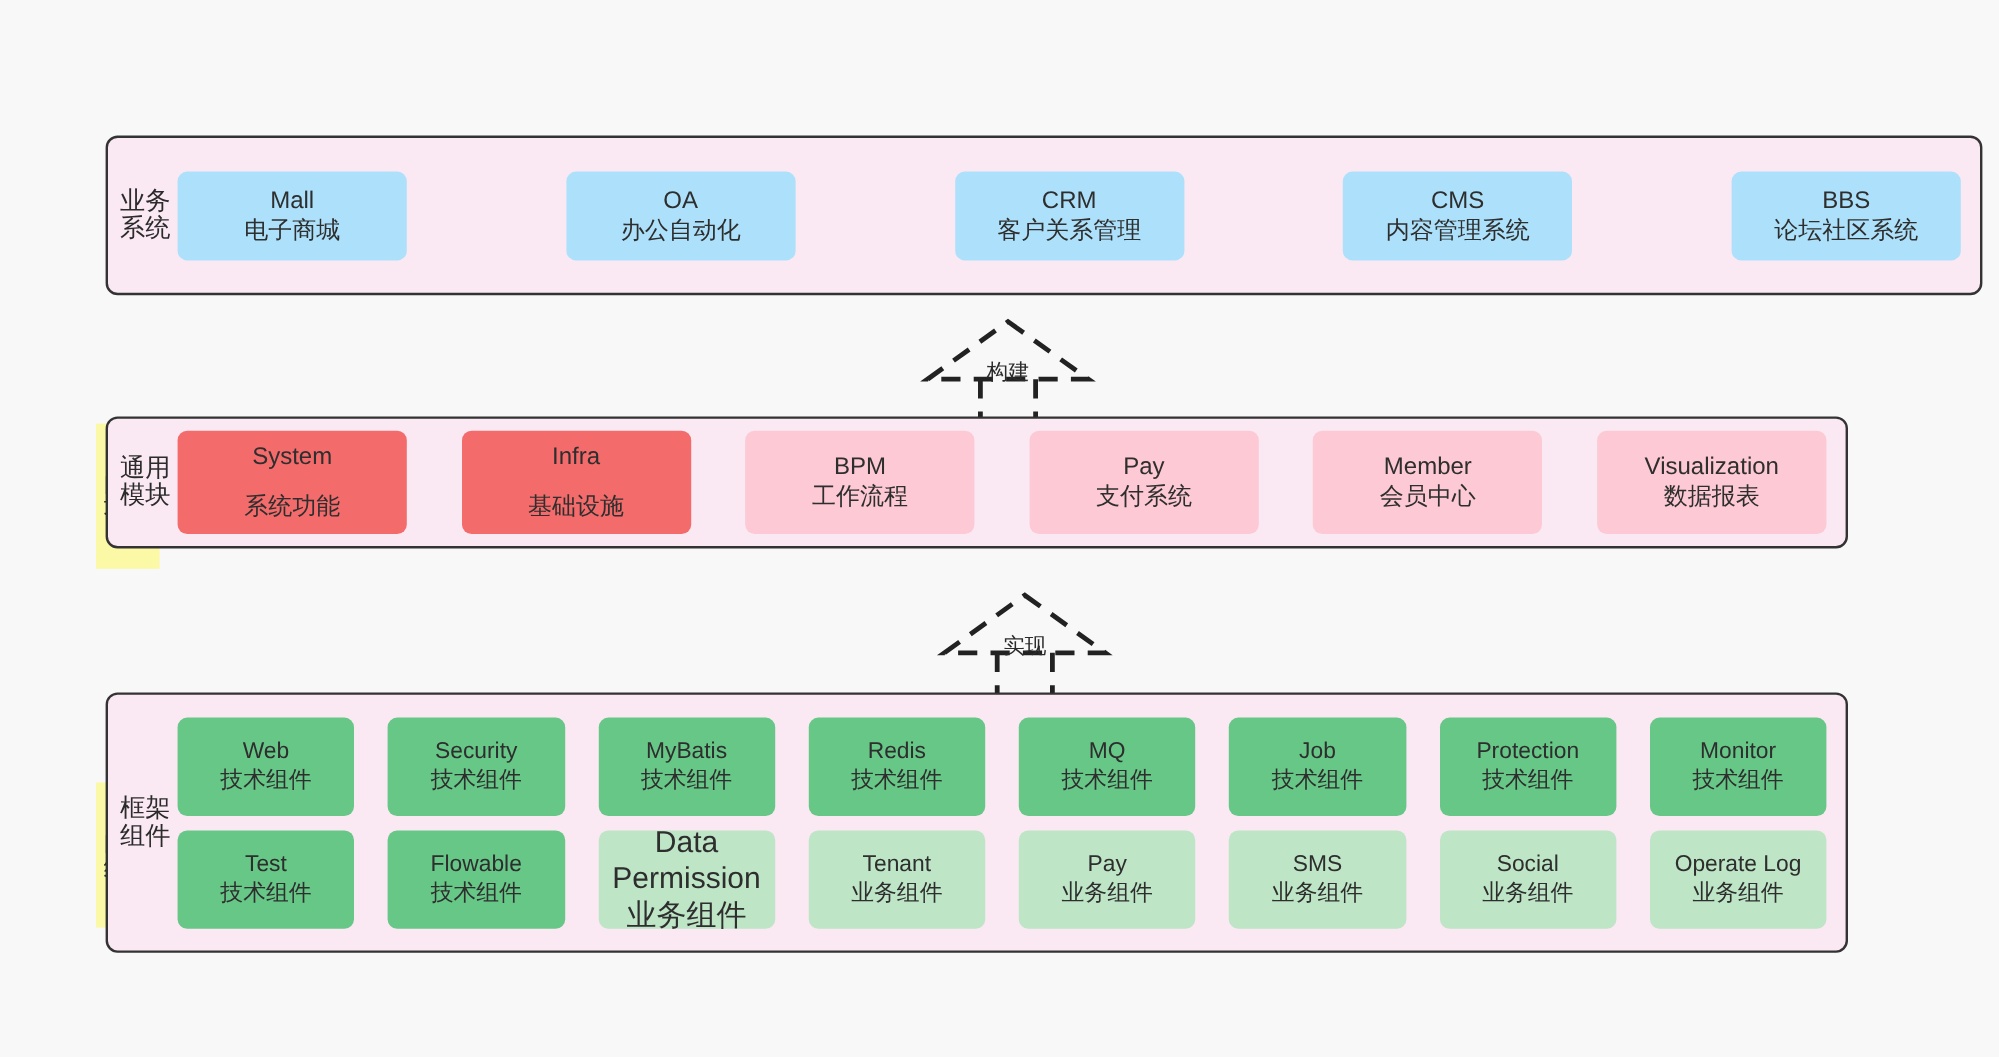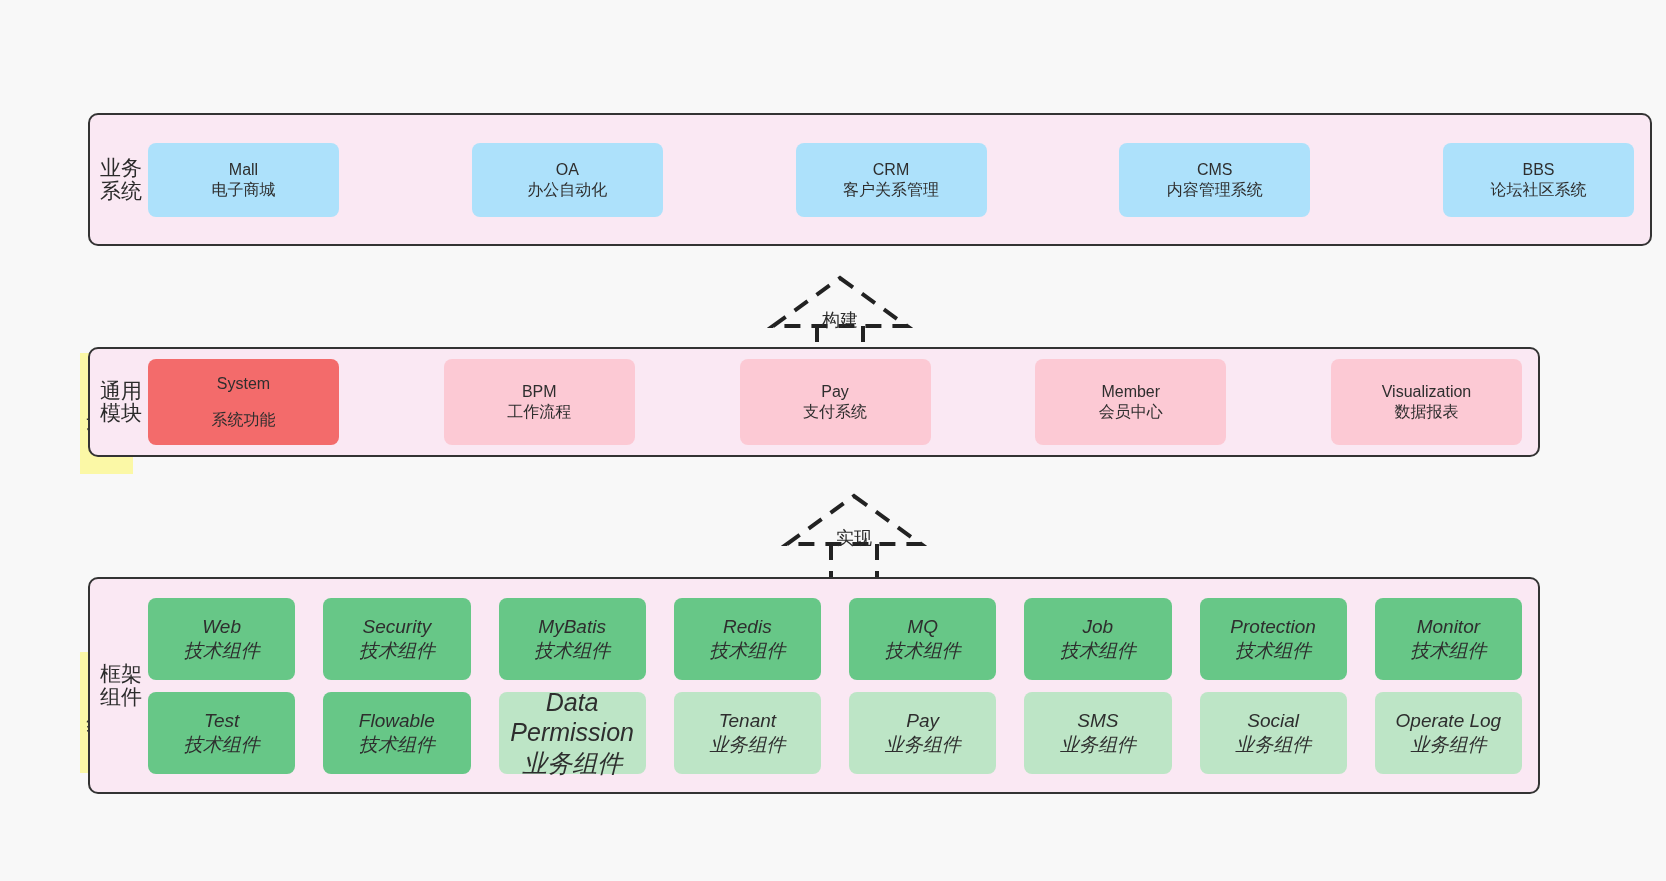--- a/index.html
+++ b/index.html
@@ -51,21 +51,21 @@
   
   .card {
     box-sizing: border-box;
     border-radius: 8px;
     display: flex;
     flex-direction: column;
     align-items: center;
     justify-content: center;
     text-align: center;
     color: #2e2e2e;
-    font-size: 16px;
+    font-size: 20px;
     line-height: 1.25;
     padding: 4px 6px;
   }
   .card .l1 { white-space: nowrap; }
   .card .l2 { white-space: nowrap; }
   .card.wrap .l1 { white-space: normal; }
 
   .c-blue       { background: #ade1fb; }
   .c-red        { background: #f36b6b; gap: 16px; }
   .c-pink       { background: #fcc9d4; }
@@ -99,21 +99,20 @@
     grid-auto-rows: 82px;
     gap: 12px 28px;
     align-content: center;
     padding: 0 16px 0 6px;
     box-sizing: border-box;
   }
   .fw-grid .card {
     width: 100%;
     height: 82px;
     font-size: 19px;
-    font-style: italic;
   }
   .fw-grid .card.triple { font-size: 25px; line-height: 1.22; }
 
   
   .note {
     position: absolute;
     box-sizing: border-box;
     background: #fbf8a6;
     width: 53px;
     font-size: 20px;
@@ -148,21 +147,21 @@
     position: absolute;
     left: 50%;
     transform: translateX(-50%);
     top: 36px;
     font-size: 18px;
     color: #2b2b2b;
     background: transparent;
     white-space: nowrap;
     padding: 0 3px;
   }
-  #connector-build  { left: 760px; top: 272px; text-align: right; }
+  #connector-build  { left: 760px; top: 262px; text-align: right; }
   #connector-impl   { left: 774px; top: 490px; }
 </style>
 </head>
 <body>
 
 <div class="band" id="band-business">
   <div class="band-label">业务系统</div>
   <div class="band-inner">
 
     <div class="card c-blue">
@@ -209,20 +208,24 @@
 
 <div class="band" id="band-modules">
   <div class="band-label">通用模块</div>
   <div class="band-inner">
 
     <div class="card c-red">
       <span class="l1">System</span>
       <span class="l2">系统功能</span>
     </div>
 
+    <div class="card c-red">
+      <span class="l1">Infra</span>
+      <span class="l2">基础设施</span>
+    </div>
 
     <div class="card c-pink">
       <span class="l1">BPM</span>
       <span class="l2">工作流程</span>
     </div>
 
     <div class="card c-pink">
       <span class="l1">Pay</span>
       <span class="l2">支付系统</span>
     </div>

